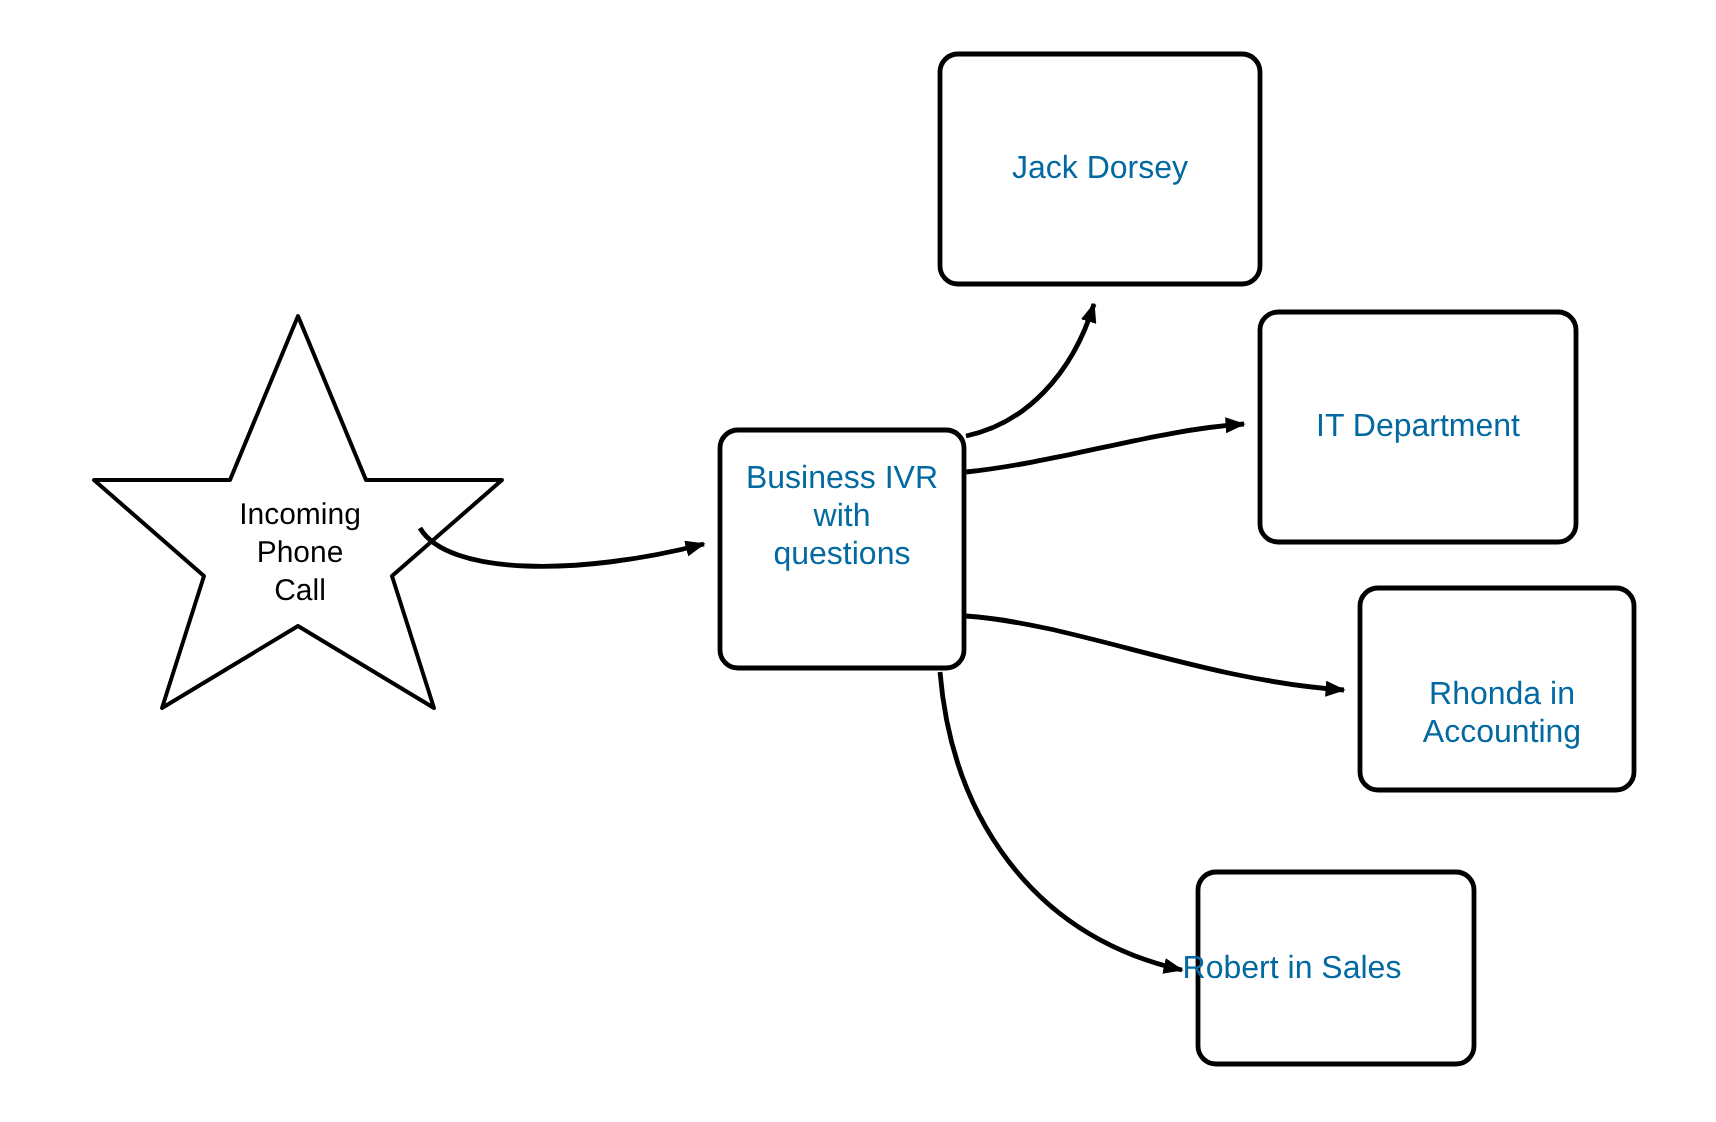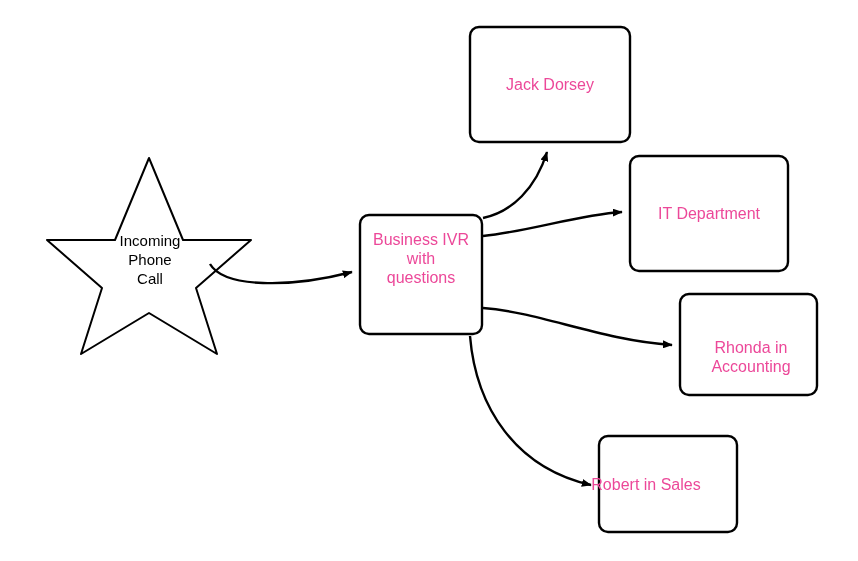--- a/index.html
+++ b/index.html
@@ -28,33 +28,34 @@
   }
   .node-label {
     position: absolute;
     display: flex;
     align-items: center;
     justify-content: center;
     text-align: center;
     font-family: "Liberation Sans", sans-serif;
     font-size: 16px;
     line-height: 19px;
-    color: #ec4899;
+    color: #0369a1;
     white-space: pre-line;
     pointer-events: none;
   }
   .star-label {
     position: absolute;
     text-align: center;
     font-family: "Liberation Sans", sans-serif;
     font-size: 15px;
     line-height: 19px;
     color: #000000;
     white-space: pre-line;
     pointer-events: none;
+    margin-top: 17px;
   }
 </style>
 </head>
 <body>
 
 <div id="diagram-canvas">
 
   <svg id="diagram-svg" viewBox="0 0 858 561" xmlns="http://www.w3.org/2000/svg">
     <defs>
       <marker id="arrowhead" markerWidth="10" markerHeight="8" refX="9.2" refY="4" orient="auto" markerUnits="userSpaceOnUse">

